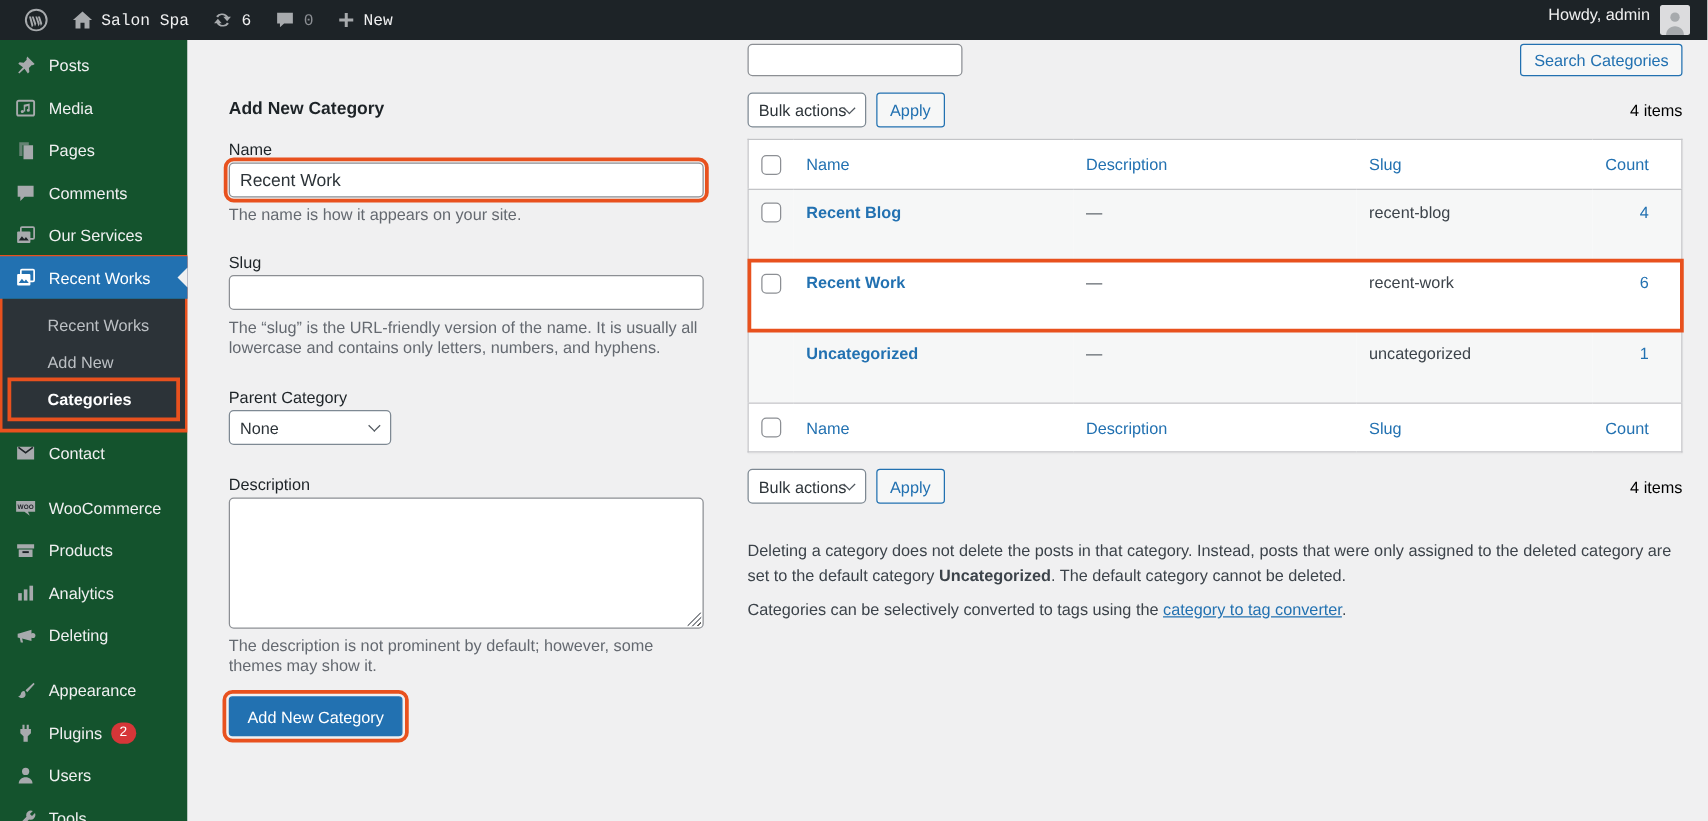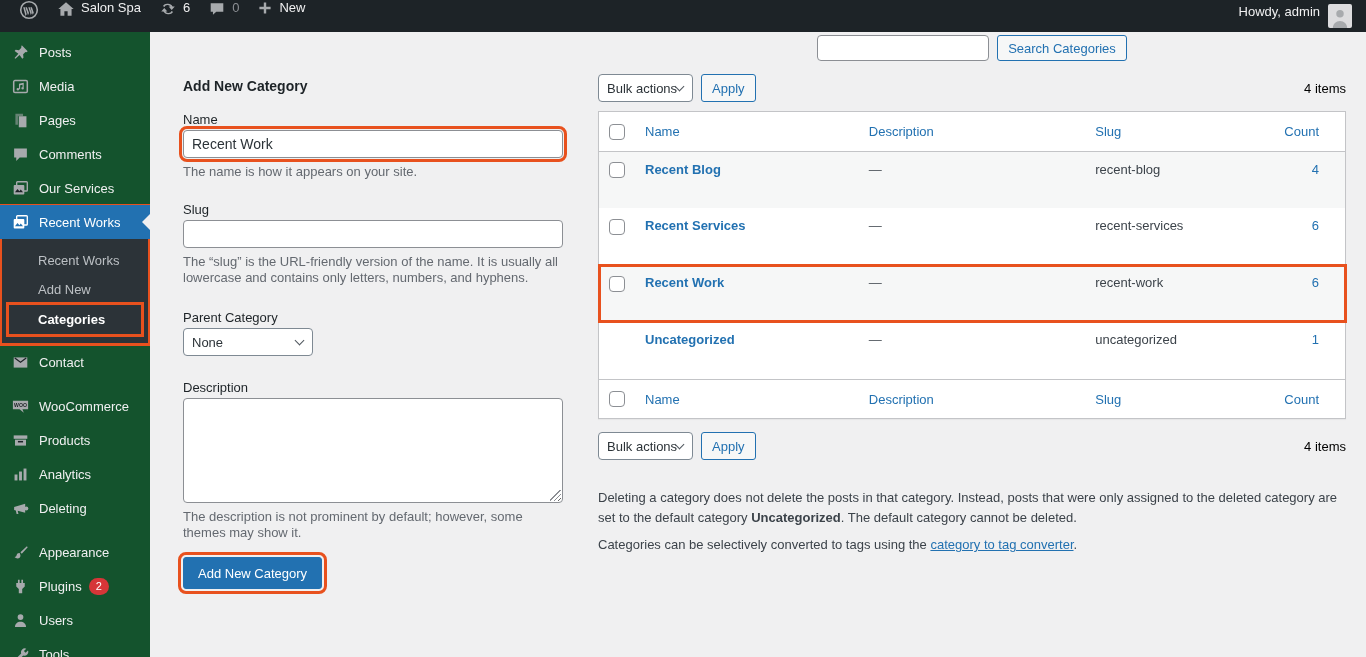--- a/index.html
+++ b/index.html
@@ -1,20 +1,20 @@
 <!DOCTYPE html>
 <html><head>
 <meta charset="utf-8">
 <style>
   * { margin:0; padding:0; box-sizing:border-box; }
   html,body { width:1366px; height:657px; overflow:hidden; font-family:"Liberation Sans", sans-serif; font-size:13px; background:#f0f0f1; color:#3c434a; }
 
   
   .admin-bar { height:32px; background:#1d2327; color:#f0f0f1; display:flex; align-items:center; padding:0 10px; position:relative; z-index:50; }
-  .ab-item { display:flex; gap:6px; padding:0 9px; height:32px; cursor:pointer; font-size:13px; }
+  .ab-item { display:flex; align-items:center; gap:6px; padding:0 9px; height:32px; cursor:pointer; font-size:13px;font-family:Liberation Mono, monospace; }
   .ab-icon { display:inline-flex; color:#a7aaad; }
   .ab-count { color:#f0f0f1; }
   .ab-count.muted { color:#8c8f94; }
   .ab-right { margin-left:auto; display:flex; align-items:flex-start; gap:8px; padding-right:4px; }
   .avatar { width:24px; height:24px; background:#dcdcde; border-radius:2px; display:flex; align-items:flex-end; justify-content:center; overflow:hidden; }
 
   
   .frame { display:flex; height:625px; }
   .sidebar { width:150px; background:#14532d; flex:none; padding-top:3px; }
   .content { flex:1; background:#f0f0f1; display:flex; padding:0 20px 0 33px; gap:35px; overflow:hidden; }
@@ -50,21 +50,21 @@
   .textarea-wrap { position:relative; margin-top:2px; }
   .desc-textarea { display:block; width:380px; height:105px; border:1px solid #8c8f94; border-radius:4px; background:#fff; padding:6px 8px; font-size:13px; resize:both; font-family:"Liberation Sans",sans-serif; }
   .resize-grip { position:absolute; right:2px; bottom:2px; width:11px; height:11px; pointer-events:none;
     background:linear-gradient(135deg, transparent 45%, #8c8f94 45%, #8c8f94 52%, transparent 52%, transparent 65%, #8c8f94 65%, #8c8f94 72%, transparent 72%); }
   .btn-primary { margin-top:16px; height:32px; padding:0 14px; background:#2271b1; border:1px solid #2271b1; color:#fff; border-radius:3px; font-size:13px; cursor:pointer; font-family:"Liberation Sans",sans-serif; }
   .btn-primary.annotated { outline:3px solid #e8511e; outline-offset:2px; }
   .btn-secondary { height:28px; padding:0 10px; background:#f6f7f7; border:1px solid #2271b1; color:#2271b1; border-radius:3px; font-size:13px; cursor:pointer; font-family:"Liberation Sans",sans-serif; }
 
   
   .col-right { flex:1; min-width:0; }
-  .search-row { margin-top:3px; display:flex; justify-content:center; gap:8px; }
+  .search-row { margin-top:3px; display:flex; justify-content:space-between; gap:8px; }
   .search-input { width:172px; height:26px; border:1px solid #8c8f94; border-radius:4px; background:#fff; padding:0 8px; font-size:13px; }
   .search-row .btn-secondary { height:26px; }
   .bulk-row { margin-top:13px; display:flex; align-items:center; gap:8px; }
   .bulk-row .select-wrap { margin-top:0; }
   .items-count { margin-left:auto; color:#000000;text-align:center; }
 
   table.wp-list { margin-top:9px; width:100%; border-collapse:collapse; background:#fff; border:1px solid #c3c4c7; box-shadow:0 1px 1px rgba(0,0,0,.04); }
   .wp-list th { text-align:left; font-weight:400; color:#2271b1; padding:12px 10px 11px; font-size:13px; }
   .wp-list thead th { border-bottom:1px solid #c3c4c7; }
   .wp-list tfoot th { border-top:1px solid #c3c4c7; }
@@ -359,27 +359,20 @@
             <th class="col-count"><span>Count</span></th>
           </tr>
         </thead>
         <tbody>
           <tr>
             <td class="col-cb"><input type="checkbox" class="wp-checkbox" style=""></td>
             <td class="col-name"><a class="row-name">Recent Blog</a></td>
             <td class="col-desc"><span class="row-dash">—</span></td>
             <td class="col-slug"><span class="row-slug">recent-blog</span></td>
             <td class="col-count"><a class="row-count">4</a></td>
-          </tr>
-          <tr>
-            <td class="col-cb"><input type="checkbox" class="wp-checkbox" style=""></td>
-            <td class="col-name"><a class="row-name">Recent Services</a></td>
-            <td class="col-desc"><span class="row-dash">—</span></td>
-            <td class="col-slug"><span class="row-slug">recent-services</span></td>
-            <td class="col-count"><a class="row-count">6</a></td>
           </tr>
           <tr class="highlighted">
             <td class="col-cb"><input type="checkbox" class="wp-checkbox" style=""></td>
             <td class="col-name"><a class="row-name">Recent Work</a></td>
             <td class="col-desc"><span class="row-dash">—</span></td>
             <td class="col-slug"><span class="row-slug">recent-work</span></td>
             <td class="col-count"><a class="row-count">6</a></td>
           </tr>
           <tr>
             <td class="col-cb"></td>

